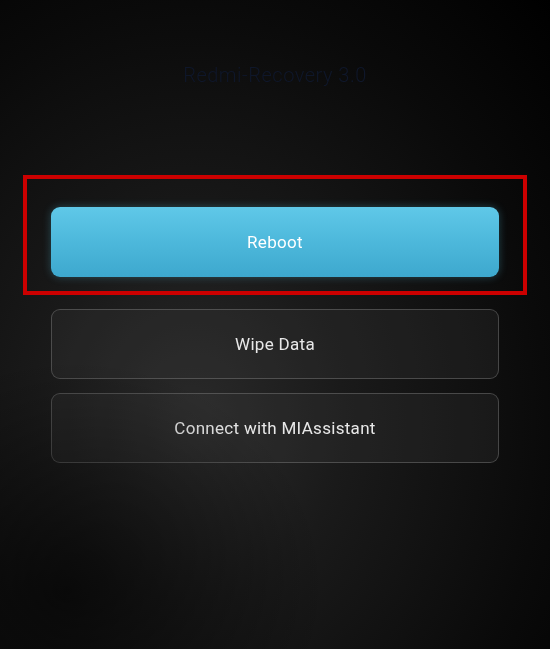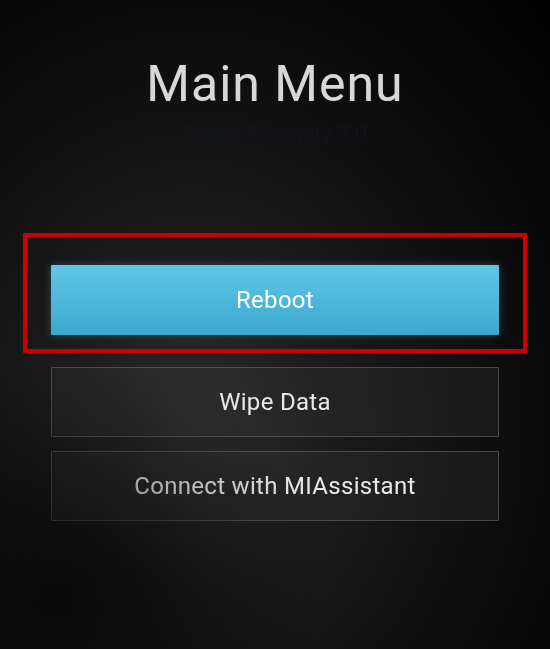--- a/index.html
+++ b/index.html
@@ -51,23 +51,23 @@
       width: 504px;
       display: flex;
       justify-content: center;
     }
     .menu-button {
       width: 448px;
       height: 70px;
       display: flex;
       align-items: center;
       justify-content: center;
-      font-size: 24px;
+      font-size: 17px;
       font-weight: 400;
-      border-radius: 1px;
+      border-radius: 9px;
       letter-spacing: 0.3px;
     }
     .menu-button.selected {
       background: linear-gradient(to bottom, #5fc8e8 0%, #4db8db 50%, #3da8ce 100%);
       color: #ffffff;
       box-shadow: 0 0 8px rgba(90, 200, 230, 0.3);
     }
     .menu-button.unselected {
       background: rgba(60, 60, 60, 0.25);
       border: 1px solid rgba(140, 140, 140, 0.4);
@@ -80,21 +80,20 @@
       width: 60%;
       height: 45%;
       background: radial-gradient(ellipse at 20% 80%, rgba(0,0,0,0.6) 0%, transparent 70%);
       pointer-events: none;
     }
   </style>
 </head>
 <body>
 
 <div class="screen">
-  <div class="title">Main Menu</div>
   <div class="subtitle">Redmi-Recovery 3.0</div>
 
   <div class="menu-container">
     <div class="highlight-box">
       <div class="menu-button selected">
         <span>Reboot</span>
       </div>
     </div>
     <div class="menu-button unselected">
       <span>Wipe Data</span>

